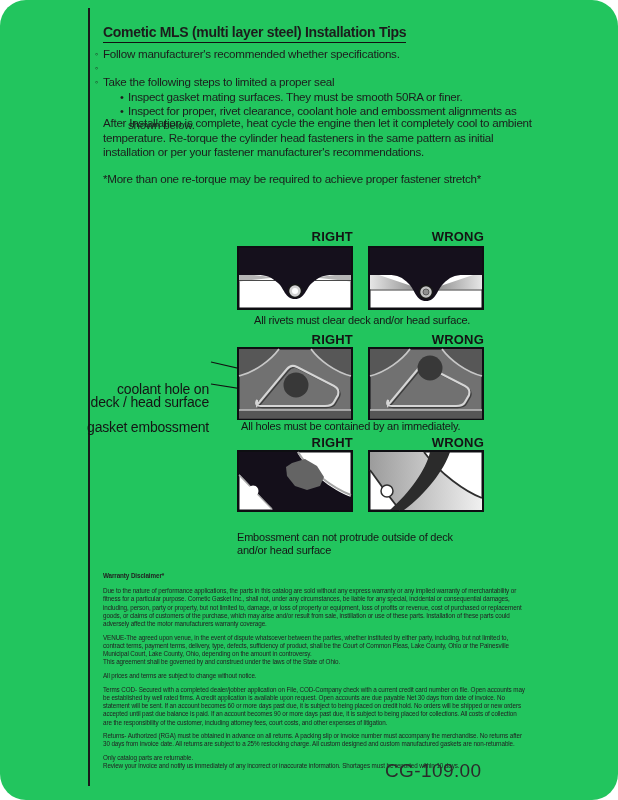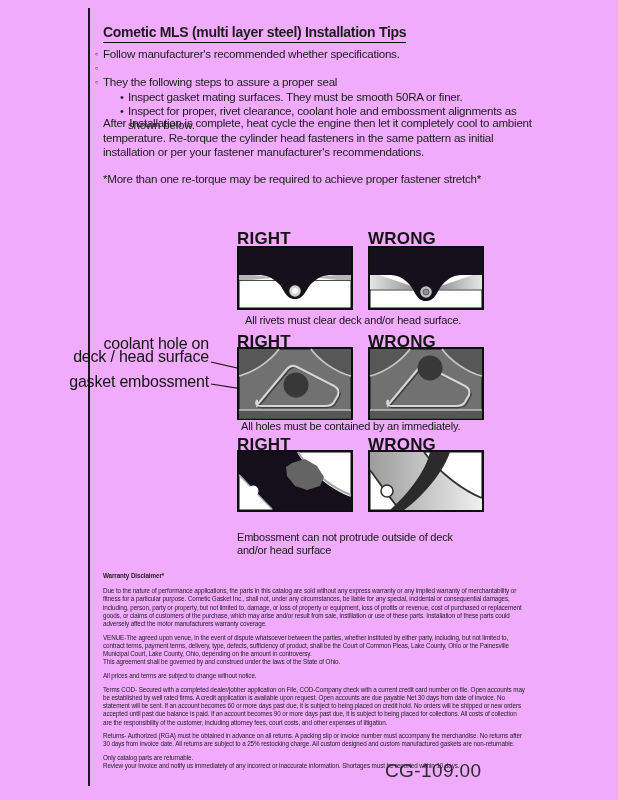--- a/index.html
+++ b/index.html
@@ -1,37 +1,37 @@
 <!DOCTYPE html>
 <html><head>
 <meta charset="utf-8">
 <style>
   html,body{margin:0;padding:0;background:#ffffff;}
   .page{
-    position:relative;width:618px;height:800px;background:#f0abfc;overflow:hidden;
-    font-family:"Liberation Sans", sans-serif;color:#1c1c1c;
+    position:relative;width:618px;height:800px;background:#22c55e;overflow:hidden;
+    font-family:"Liberation Sans", sans-serif;color:#1c1c1c;border-radius:26px;
   }
   .vrule{position:absolute;left:88px;top:8px;width:1.5px;height:778px;background:#1a1a1a;}
   .title{
     position:absolute;left:103px;top:24px;margin:0;
     font-size:14px;font-weight:bold;letter-spacing:-0.3px;
     border-bottom:1.6px solid #111;padding-bottom:2px;
   }
   .bullets{position:absolute;left:95px;top:47px;width:440px;font-size:11.6px;letter-spacing:-0.25px;line-height:14.2px;}
   .b-row{display:flex;}
   .b-row .mk{width:8px;flex:0 0 8px;font-size:9px;line-height:14.2px;}
   .b-sub{margin-left:25px;}
   .b-sub .mk{font-size:11px;}
   .diesel{position:absolute;left:103px;top:116px;width:432px;font-size:11.6px;letter-spacing:-0.25px;line-height:14.6px;}
   .diesel h2{margin:0 0 8px 0;font-size:13px;letter-spacing:-0.3px;}
   .diesel p{margin:0 0 12px 0;}
-  .dg-label{position:absolute;width:116px;text-align:left;font-size:17px;font-weight:600;letter-spacing:0.2px;color:#141414;}
+  .dg-label{position:absolute;width:116px;text-align:right;font-size:13px;font-weight:600;letter-spacing:0.2px;color:#141414;}
   .dg-img{position:absolute;width:116px;}
   .dg-cap{position:absolute;font-size:11px;letter-spacing:-0.2px;color:#161616;line-height:13px;}
-  .callout{position:absolute;width:150px;text-align:right;font-size:16px;letter-spacing:-0.2px;line-height:12.5px;color:#141414;}
+  .callout{position:absolute;width:150px;text-align:right;font-size:14px;letter-spacing:-0.2px;line-height:12.5px;color:#141414;margin-top:45px;}
   .pre{white-space:pre-line;}
   .legal{position:absolute;left:103px;top:572px;width:424px;font-size:6.3px;line-height:8.2px;letter-spacing:-0.1px;color:#222;}
   .legal .lh{font-weight:bold;margin:0 0 7px 0;font-size:6.3px;}
   .legal p{margin:0 0 5.5px 0;}
   .footer-code{position:absolute;left:385px;top:760px;font-size:19px;letter-spacing:0.4px;color:#2b2b2b;}
   svg{display:block;}
 </style>
 </head>
 <body>
 
@@ -43,21 +43,21 @@
   <div class="bullets">
     <div class="b-row">
         <span class="mk">◦</span>
         <span>Follow manufacturer's recommended whether specifications.</span>
       </div>
     <div class="b-row">
         <span class="mk">◦</span>
       </div>
     <div class="b-row">
         <span class="mk">◦</span>
-        <span>They the following steps to assure a proper seal</span>
+        <span>Take the following steps to limited a proper seal</span>
       </div>
     <div class="b-row b-sub">
         <span class="mk">•</span>
         <span>Inspect gasket mating surfaces.  They must be smooth 50RA or finer.</span>
       </div>
     <div class="b-row b-sub">
         <span class="mk">•</span>
         <span>Inspect for proper, rivet clearance, coolant hole and embossment alignments as shown below.</span>
       </div>
   </div>
@@ -95,21 +95,21 @@
       </defs>
       <rect x="1.25" y="1.25" width="113.5" height="61.5" fill="#ffffff" stroke="#0e0e12" stroke-width="2.5"></rect>
       <polygon points="2,26 54,43.5 2,43.5" fill="url(#w1l)"></polygon>
       <polygon points="114,26 62,43.5 114,43.5" fill="url(#w1r)"></polygon>
       <path d="M2,44 H51 M65,44 H114" stroke="#3d3d3d" stroke-width="1.2" fill="none"></path>
       <path d="M2,2 H114 V29 H96 C86,29 82,31 75,38 C69,44 68,55 58,55 C48,55 47,44 41,38 C34,31 30,29 20,29 H2 Z" fill="#15101c"></path>
       <circle cx="58" cy="46" r="6.5" fill="#c2c2c2" stroke="#161616" stroke-width="1.5"></circle>
       <circle cx="58" cy="46" r="3" fill="#8f8f8f" stroke="#4a4a4a" stroke-width="0.8"></circle>
     </svg>
   </div>
-  <div class="dg-cap" style="left:245px;top:314px;">All rivets must clear deck and/or head surface.</div>
+  <div class="dg-cap" style="left:254px;top:314px;">All rivets must clear deck and/or head surface.</div>
 
   <div class="dg-label" style="left:237px;top:332px;">RIGHT</div>
   <div class="dg-label" style="left:368px;top:332px;">WRONG</div>
 
   <div class="callout pre" style="left:59px;top:338px;">coolant hole on
 deck / head surface</div>
   <div class="callout" style="left:59px;top:376px;">gasket embossment</div>
   <svg style="position:absolute;left:205px;top:355px;" width="100" height="45" viewBox="0 0 100 45">
     <line x1="6" y1="7" x2="89" y2="26" stroke="#111" stroke-width="1.2"></line>
     <line x1="6" y1="29" x2="57" y2="37" stroke="#111" stroke-width="1.2"></line>

